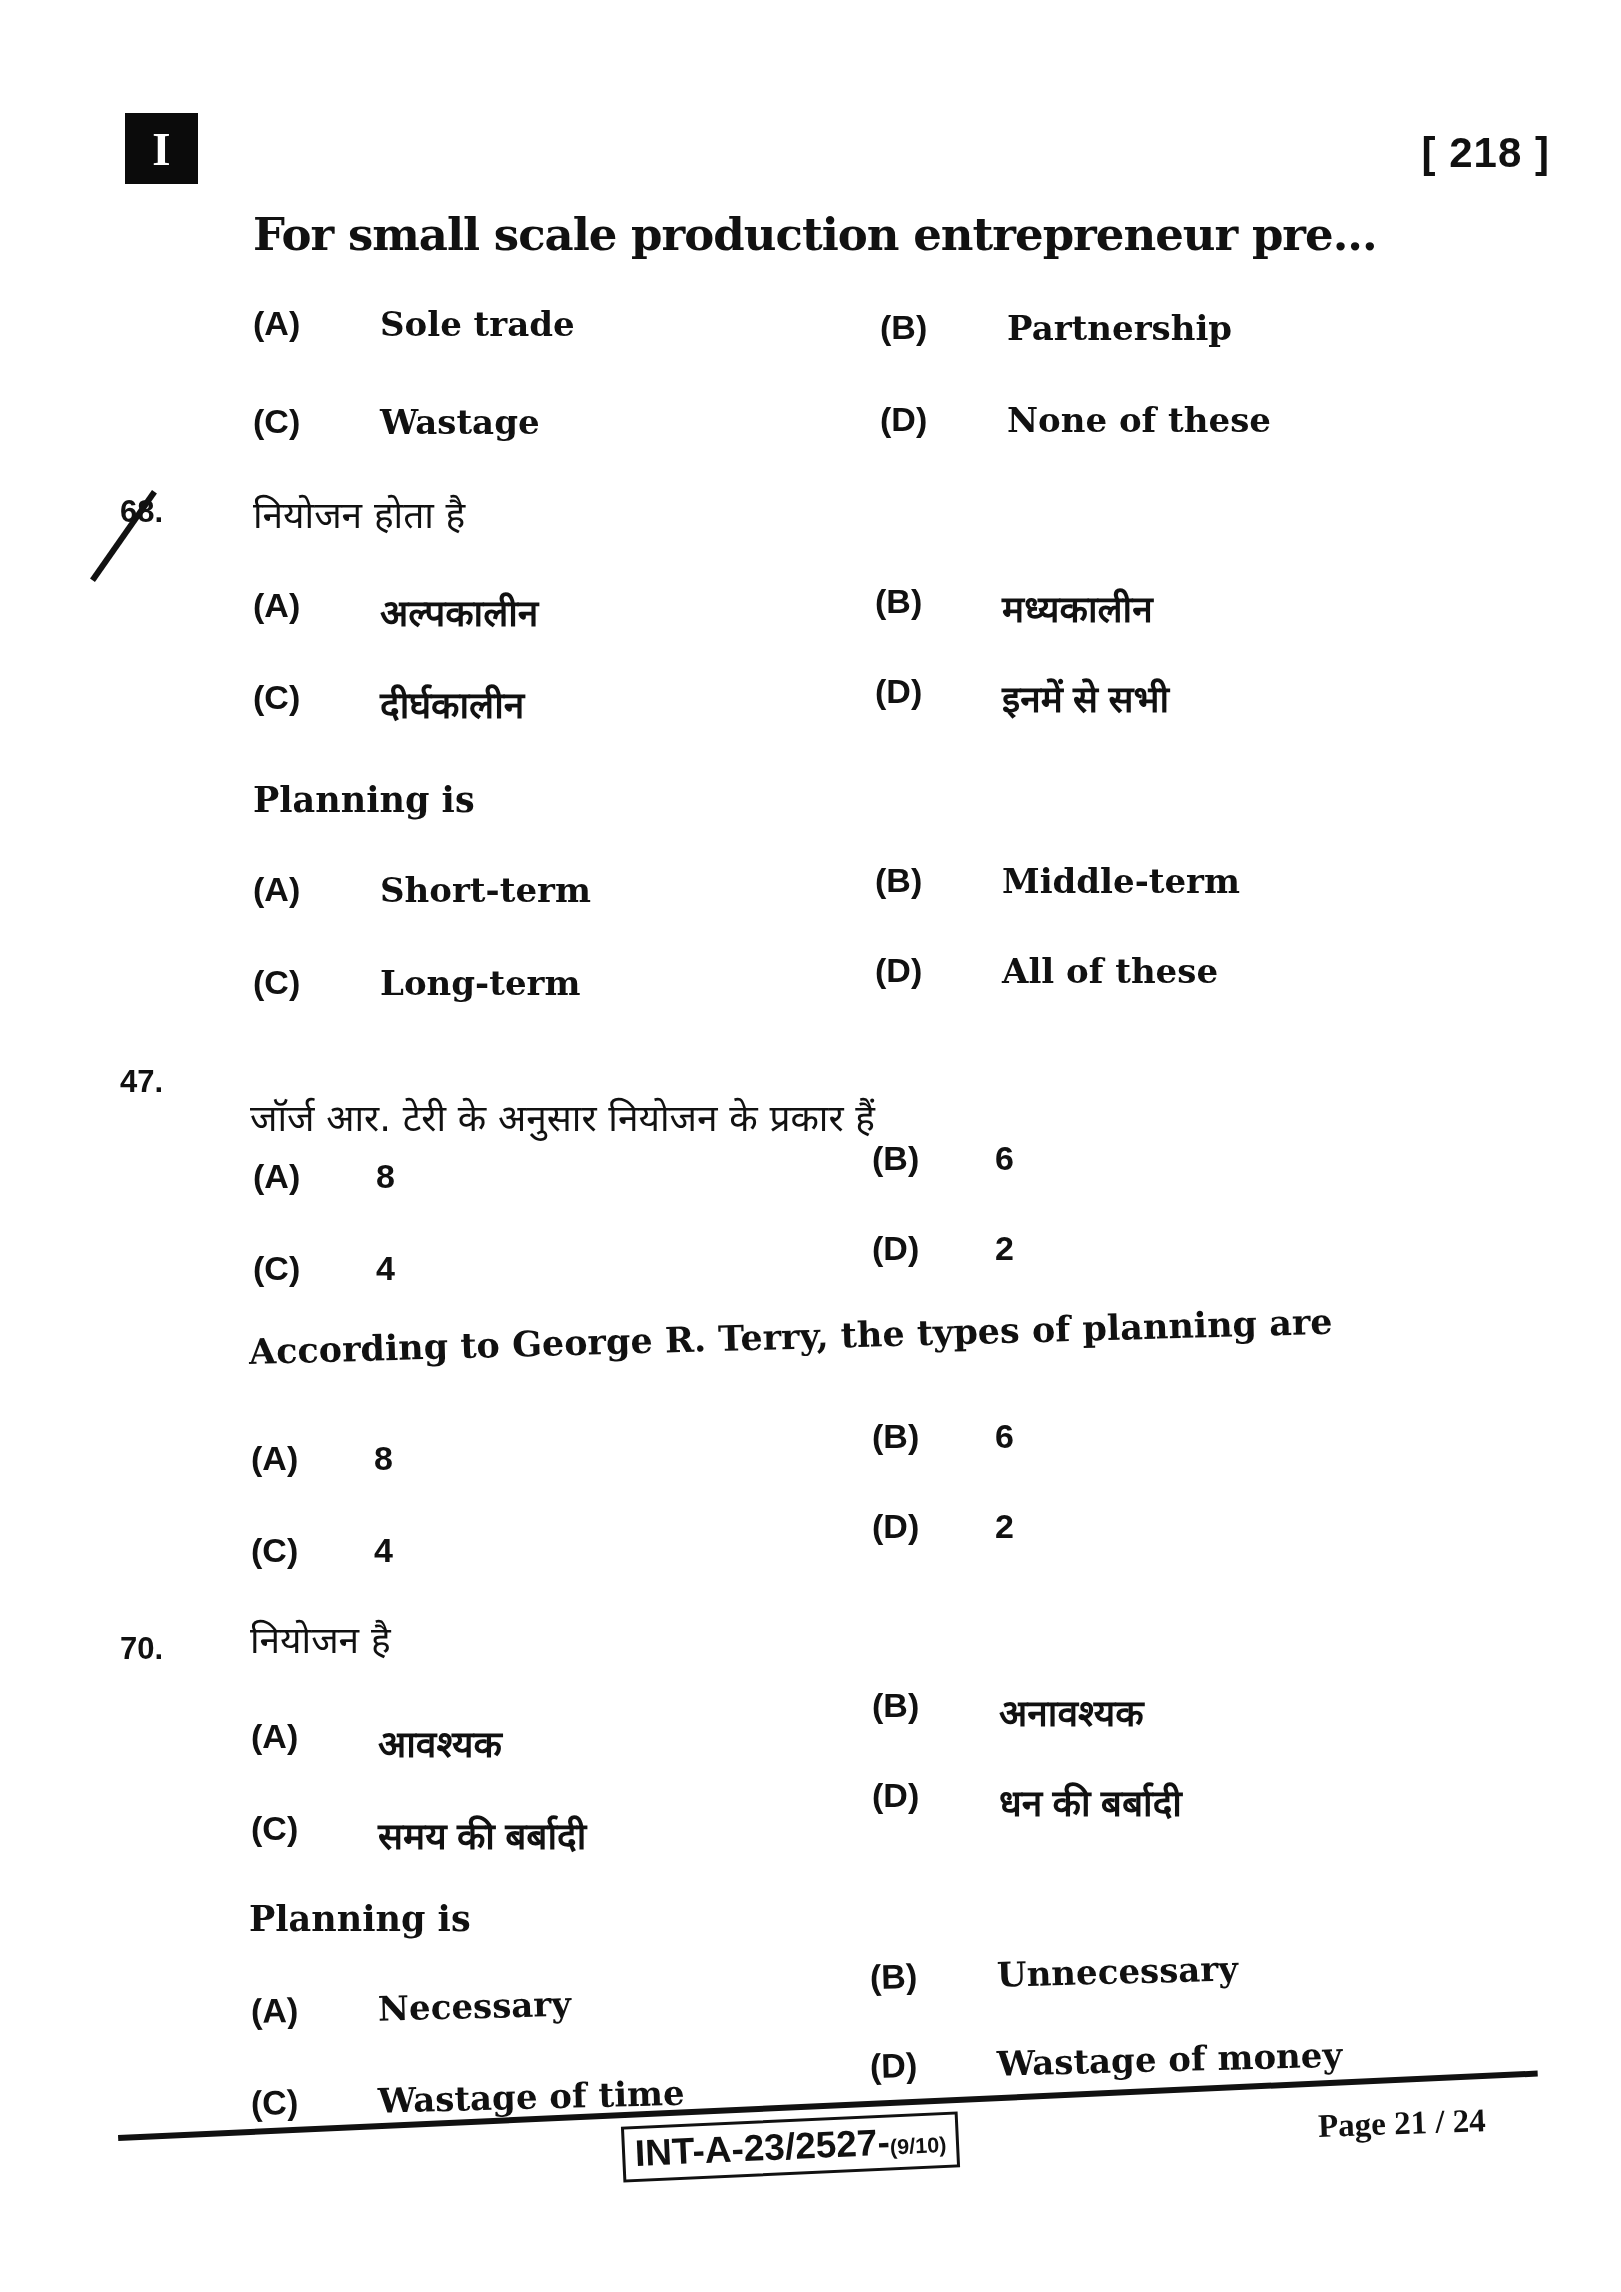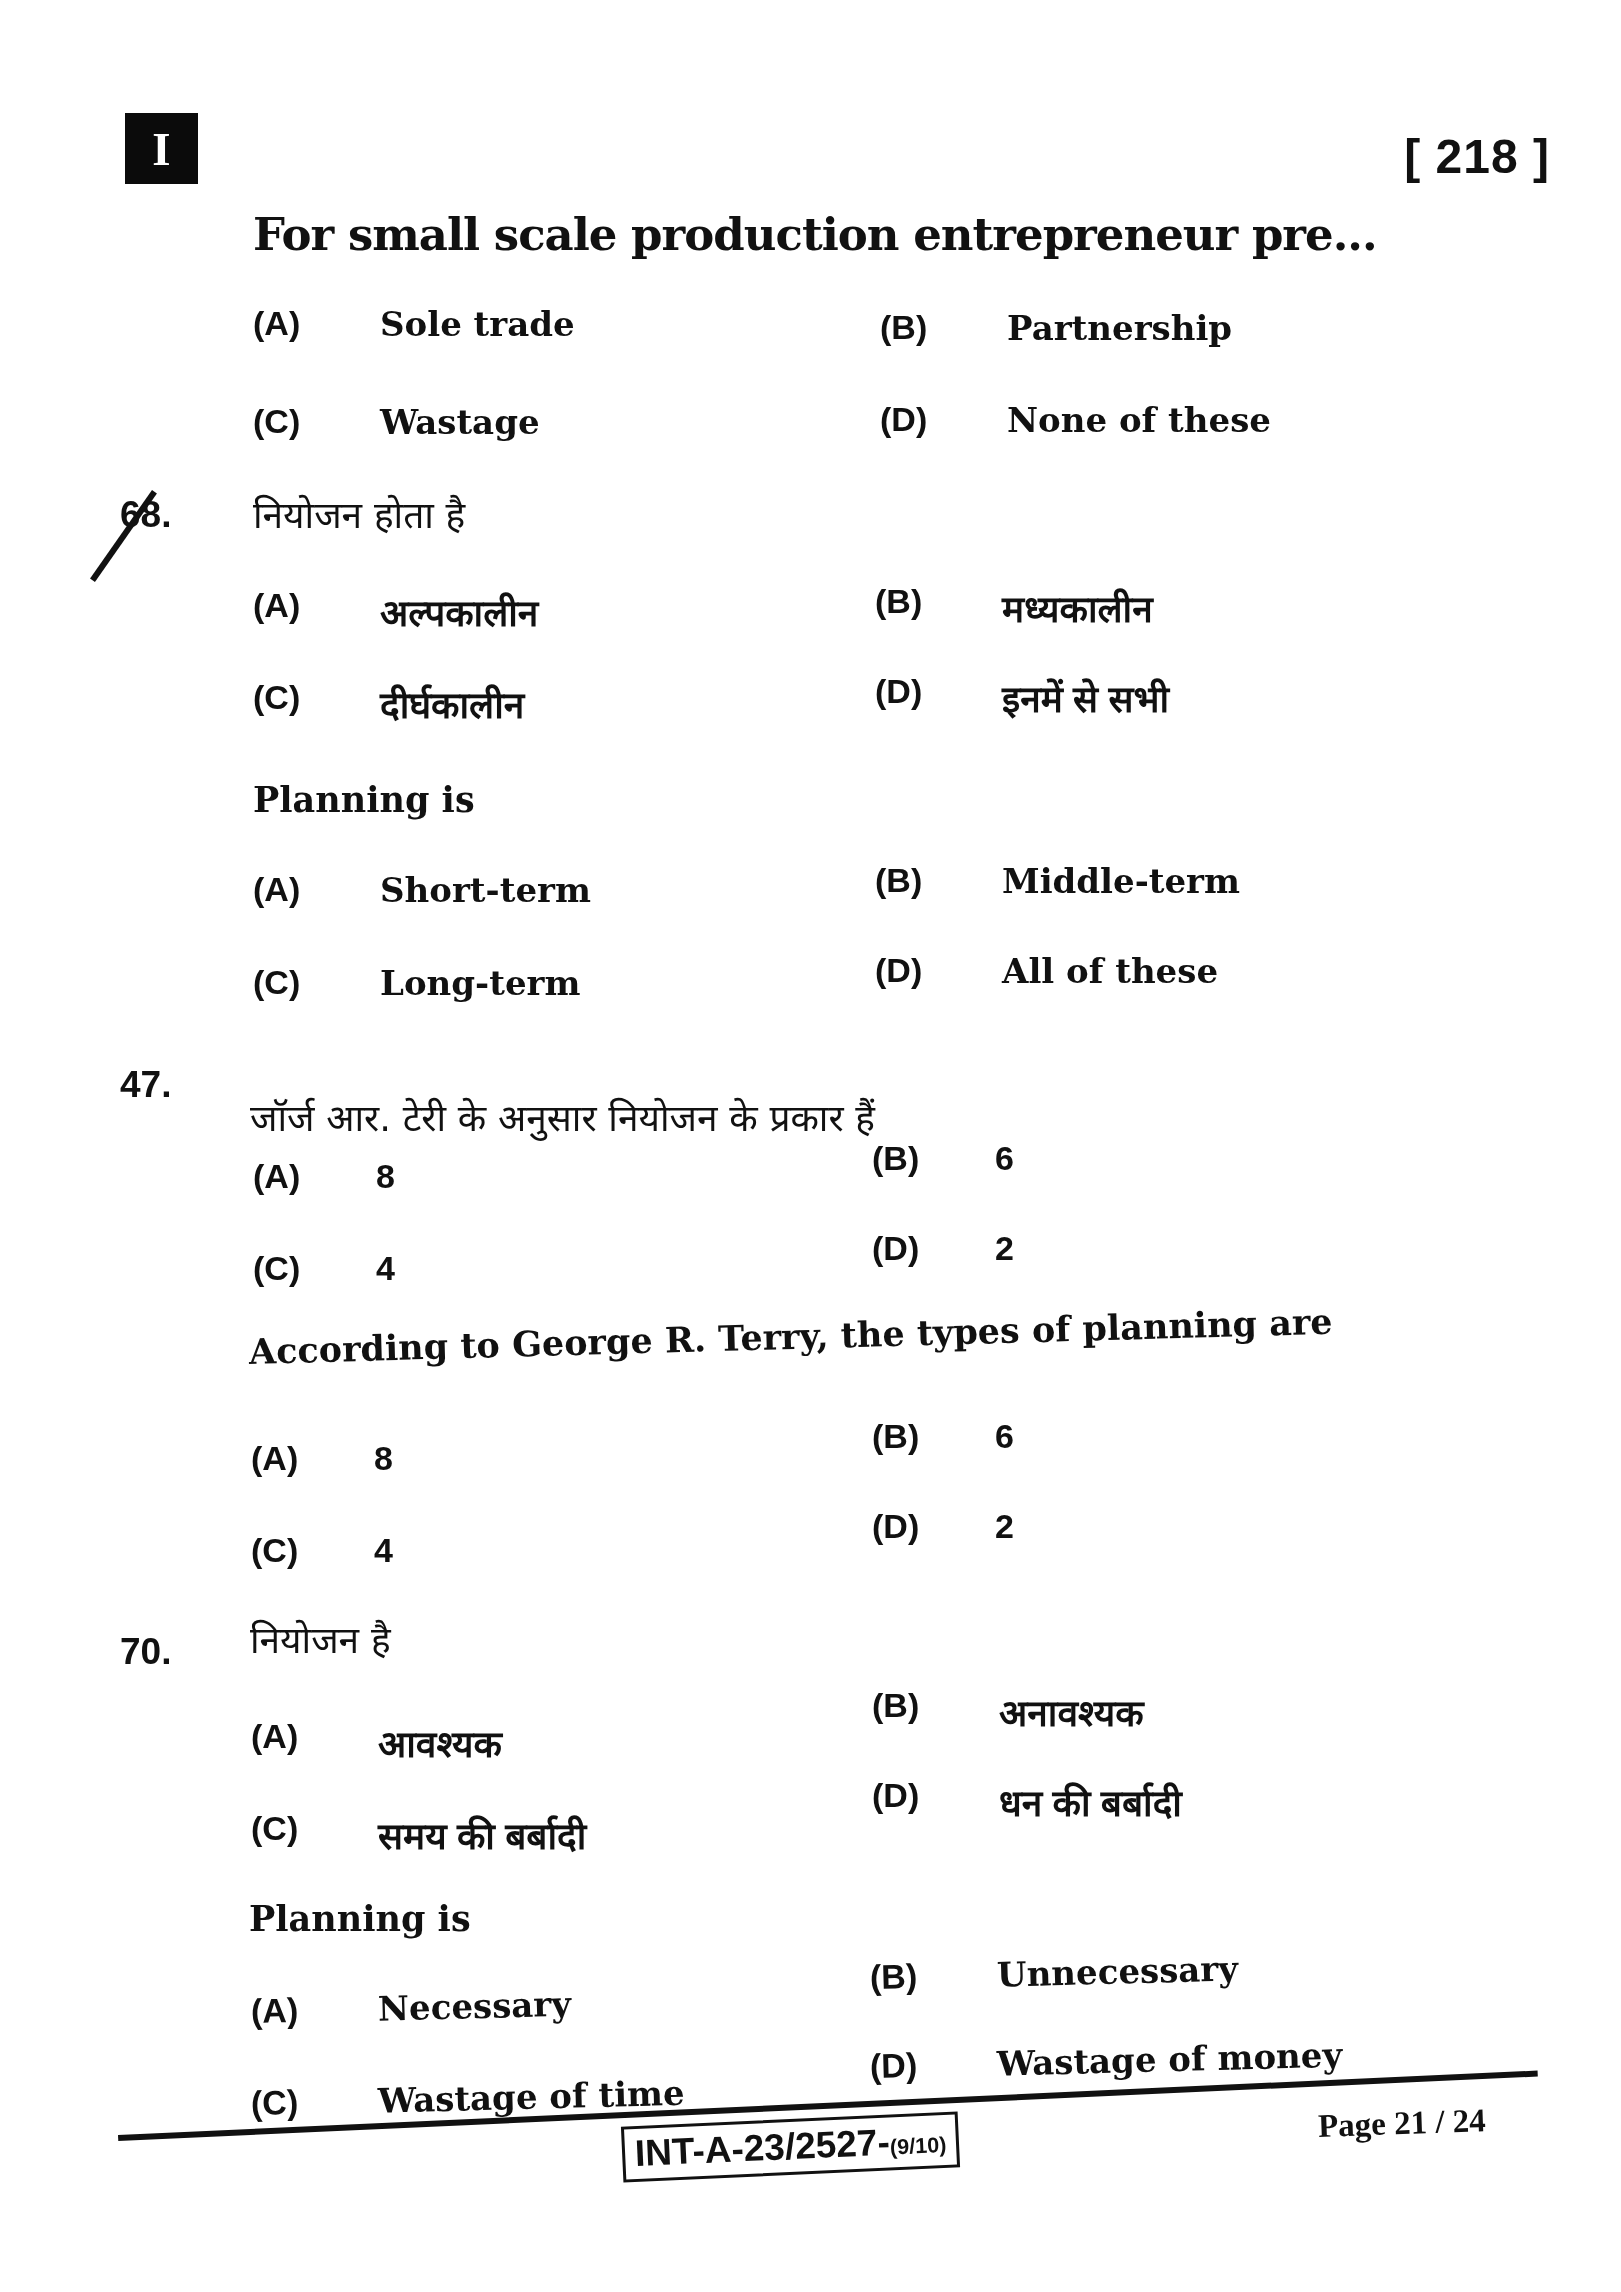--- a/index.html
+++ b/index.html
@@ -5,23 +5,23 @@
   html, body { margin:0; padding:0; }
   body {
     width:1621px; height:2293px; background:#ffffff; position:relative; overflow:hidden;
     font-family:"DejaVu Serif", serif; color:#111; font-weight:bold;
   }
   .abs { position:absolute; }
   .set-badge {
     left:125px; top:113px; width:73px; height:71px; background:#0b0b0b; color:#fff;
     font-family:"Liberation Serif", serif; font-size:47px; display:flex; align-items:center; justify-content:center;
   }
-  .page-code { right:71px; top:129px; font-family:"Liberation Sans", sans-serif; font-size:48px; letter-spacing:1px; }
+  .page-code { right:71px; top:129px; font-family:"Liberation Sans", sans-serif; font-size:42px; letter-spacing:1px; }
   .qtext { font-size:35px; white-space:nowrap; }
-  .qnum { font-family:"Liberation Sans", sans-serif; font-size:37px; }
+  .qnum { font-family:"Liberation Sans", sans-serif; font-size:31px; }
   .hindi { font-family:"DejaVu Sans", sans-serif; font-size:37px; font-weight:normal; }
   .opt { font-size:34px; white-space:nowrap; display:flex; }
   .opt .lbl { font-family:"Liberation Sans", sans-serif; display:inline-block; width:127px; }
   .opt .val { display:inline-block; }
   .opt.hi .val { font-family:Liberation Sans, sans-serif; font-size:37px; }
   .opt.num .lbl { width:123px; }
   .opt.num .val { font-family:"Liberation Sans", sans-serif; }
   .garbled { font-size:45px; left:253px; top:208px; letter-spacing:-1px; }
   .tick {
     left:152px; top:490px; width:5.9px; height:108px; background:#111; transform:rotate(35deg); transform-origin:top left;

